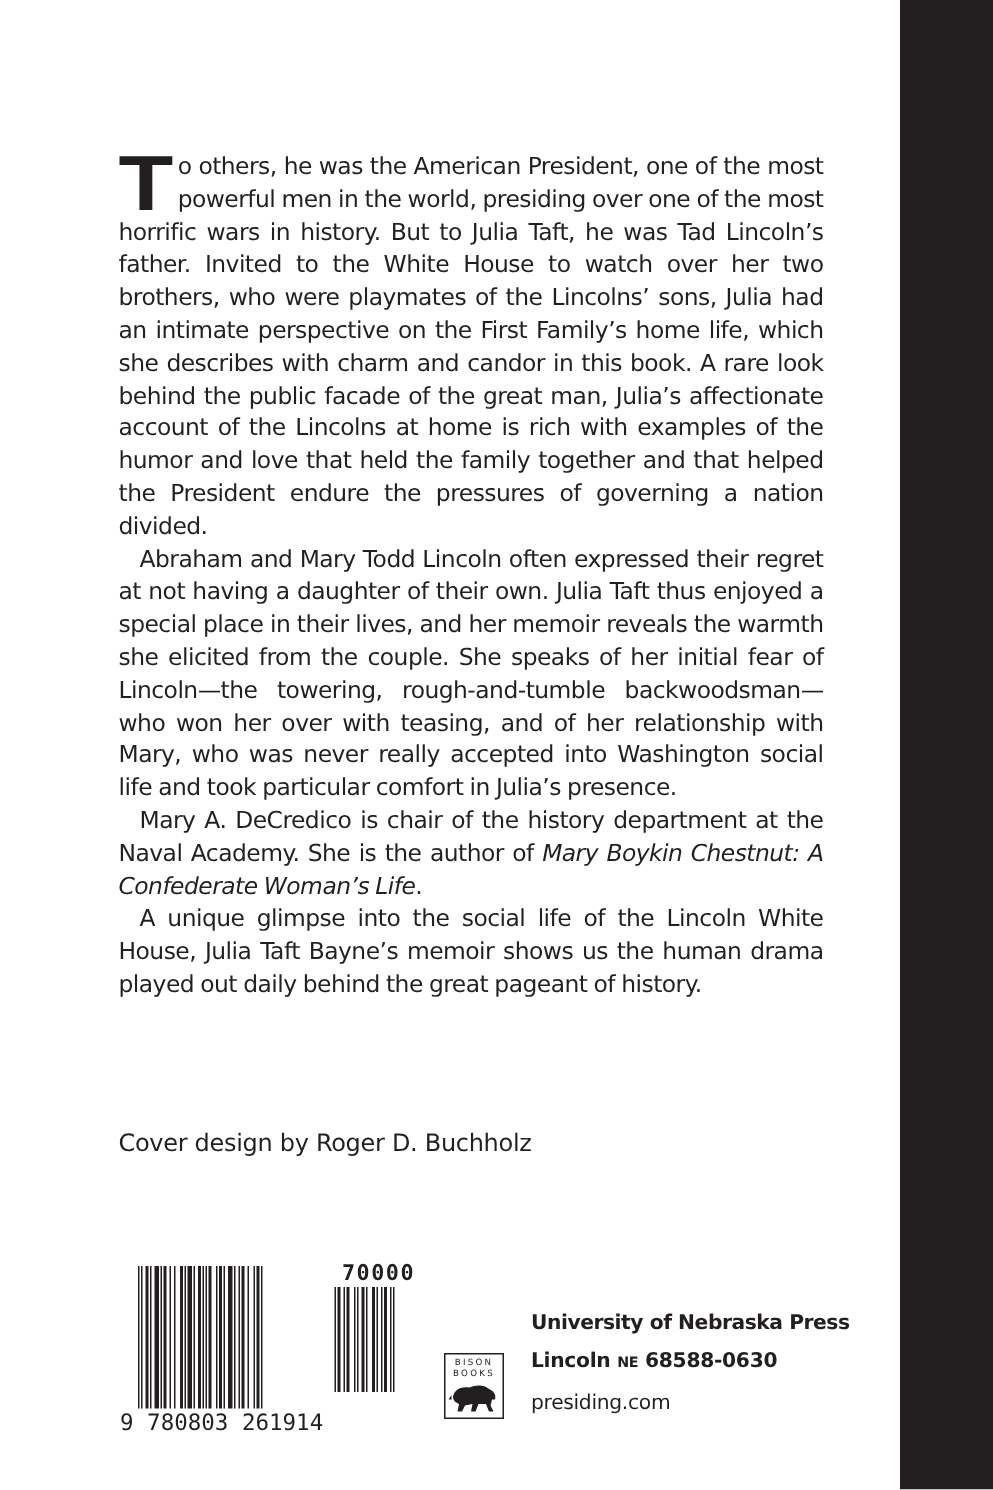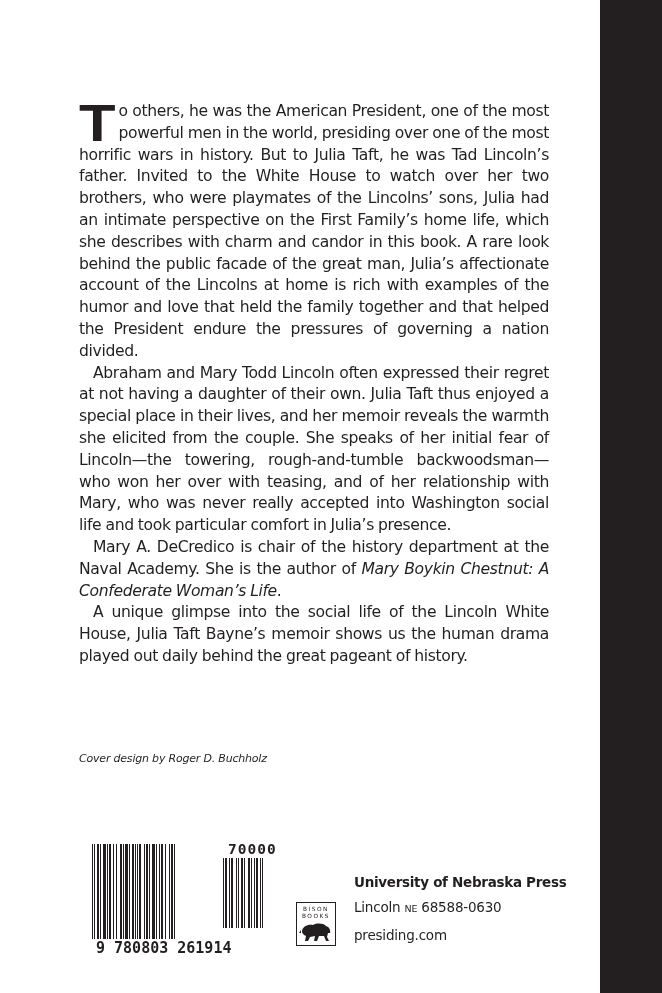--- a/index.html
+++ b/index.html
@@ -22,52 +22,51 @@
     .blurb p { margin: 0; }
     .blurb p.indent { text-indent: 14px; }
     .dropcap {
       float: left; font-family: "Liberation Sans", sans-serif; font-weight: 900;
       font-size: 52px; line-height: 40px; margin: 2px 4px 0 0; color: #231f20;
       transform: scaleX(1.15); transform-origin: left top;
       padding-right: 4px;
     }
     .italic { font-style: italic; }
     .credit {
-      position: absolute; left: 79px; top: 752px; font-size: 11px;
+      position: absolute; left: 79px; top: 752px; font-size: 16px;
       letter-spacing: -0.2px;
-      font-style: italic;
     }
     .barcode-block { position: absolute; left: 80px; top: 826px; width: 210px; height: 150px; }
     .isbn-text {
       position: absolute; left: 4px; top: 0; font-family: "DejaVu Sans Mono", monospace;
       font-size: 14.5px; font-weight: bold; letter-spacing: 0.3px; white-space: nowrap;
     }
     .addon-text {
       position: absolute; left: 148px; top: 15px; font-family: "DejaVu Sans Mono", monospace;
       font-size: 14.5px; font-weight: bold; letter-spacing: 1px;
     }
     .bars-main { position: absolute; left: 12px; top: 18px; height: 95px; display: flex; align-items: stretch; }
     .bars-addon { position: absolute; left: 143px; top: 32px; height: 70px; display: flex; align-items: stretch; }
     .bar { background: #231f20; height: 100%; }
     .gap { height: 100%; }
     .ean-digits {
-      position: absolute; left: 16px; top: 113px; font-family: "DejaVu Sans Mono", monospace;
-      font-size: 15px; font-weight: bold; white-space: nowrap;
+      position: absolute; left: 0; top: 113px; font-family: "DejaVu Sans Mono", monospace;
+      font-size: 15px; font-weight: normal; white-space: nowrap;
     }
     .logo {
       position: absolute; left: 296px; top: 902px; width: 38px; height: 42px;
       border: 1.5px solid #231f20; background: #fff;
     }
     .logo-text {
       position: absolute; left: 0; width: 100%; text-align: center;
       font-family: "DejaVu Sans", sans-serif; font-size: 5.8px; letter-spacing: 1.5px; line-height: 6.5px;
     }
     .publisher { position: absolute; left: 354px; top: 874px; }
     .pub-name { font-family: "DejaVu Sans", sans-serif; font-weight: bold; font-size: 13.5px; letter-spacing: -0.3px; }
-    .pub-address { margin-top: 9px; font-size: 13.5px; letter-spacing: -0.2px; }
+    .pub-address { margin-top: 9px; font-size: 13.5px; letter-spacing: -0.2px; font-weight: bold; }
     .pub-address .sc { font-size: 9.5px; }
     .pub-web { margin-top: 12px; font-size: 13.5px; letter-spacing: -0.2px; }
   </style>
 </head>
 <body>
 
 <div class="spine"></div>
 
 <div class="blurb">
   <p><span class="dropcap">T</span><span>o others, he was the American President, one of the most powerful men in the world, presiding over one of the most horrific wars in history. But to Julia Taft, he was Tad Lincoln’s father. Invited to the White House to watch over her two brothers, who were playmates of the Lincolns’ sons, Julia had an intimate perspective on the First Family’s home life, which she describes with charm and candor in this book. A rare look behind the public facade of the great man, Julia’s affectionate account of the Lincolns at home is rich with examples of the humor and love that held the family together and that helped the President endure the pressures of governing a nation divided.</span></p>

